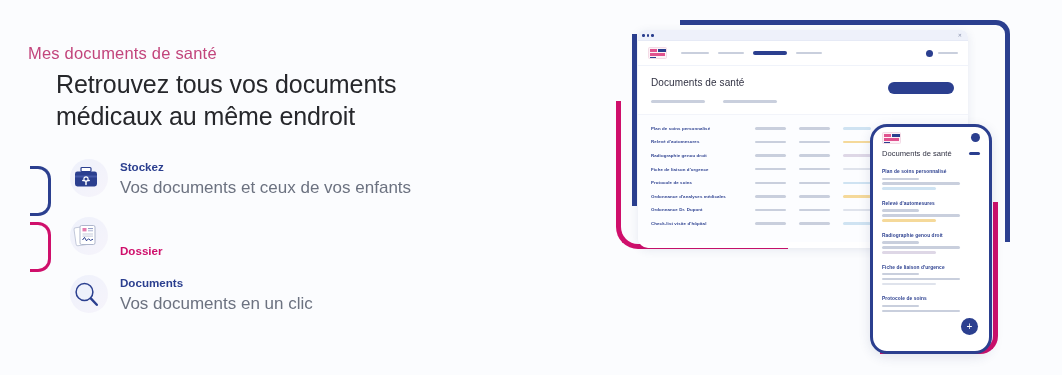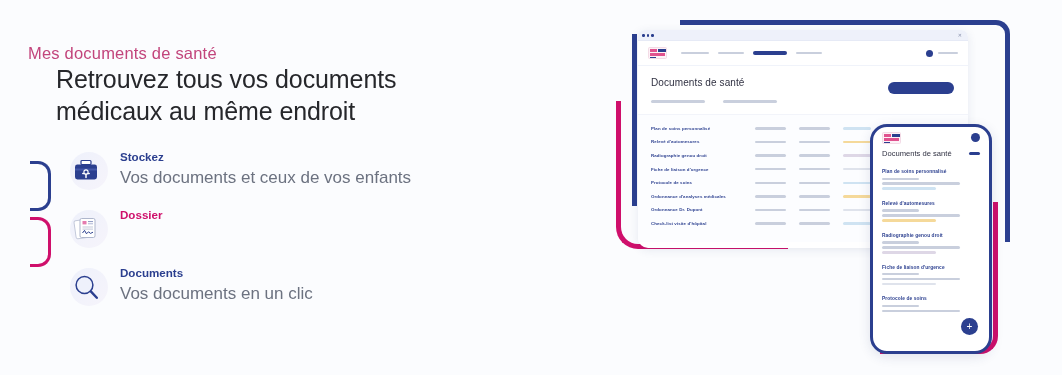--- a/index.html
+++ b/index.html
@@ -8,34 +8,34 @@
     background: #fbfcfe;
     font-family: "Liberation Sans", sans-serif;
     overflow: hidden;
   }
   .page { position: relative; width: 1062px; height: 375px; }
 
   
   .left { position: absolute; left: 28px; top: 44px; width: 395px; }
   .eyebrow {
     color: #c2457c; font-size: 16.5px; letter-spacing: .2px;
-    font-weight: 400;
+    margin-bottom: 5px; font-weight: 400;
   }
   .headline {
     color: #26272b; font-size: 25px; line-height: 1.28;
     font-weight: 400; letter-spacing: -.1px; max-width: 360px; margin-left: 28px;
   }
   .blurb {
     margin-top: 19px; color: #6c7280; font-size: 10.8px;
     line-height: 1.62; max-width: 368px;
   }
 
   
   .features { margin-top: 22px; position: relative; padding-left: 0; }
-  .feature { display: flex; align-items: flex-start; height: 46px; margin-bottom: 12px; }
+  .feature { display: flex; align-items: flex-end; height: 46px; margin-bottom: 12px; }
   .f-icon {
     width: 48px; height: 44px; flex: 0 0 48px;
     position: relative; display: flex; align-items: center; justify-content: center;
     margin-right: 10px;
   }
   .halo {
     position: absolute; width: 38px; height: 38px; border-radius: 50%;
     background: linear-gradient(135deg,#eef1fb 0%, #f6f4fb 100%);
     right: 2px; top: 3px;
   }

